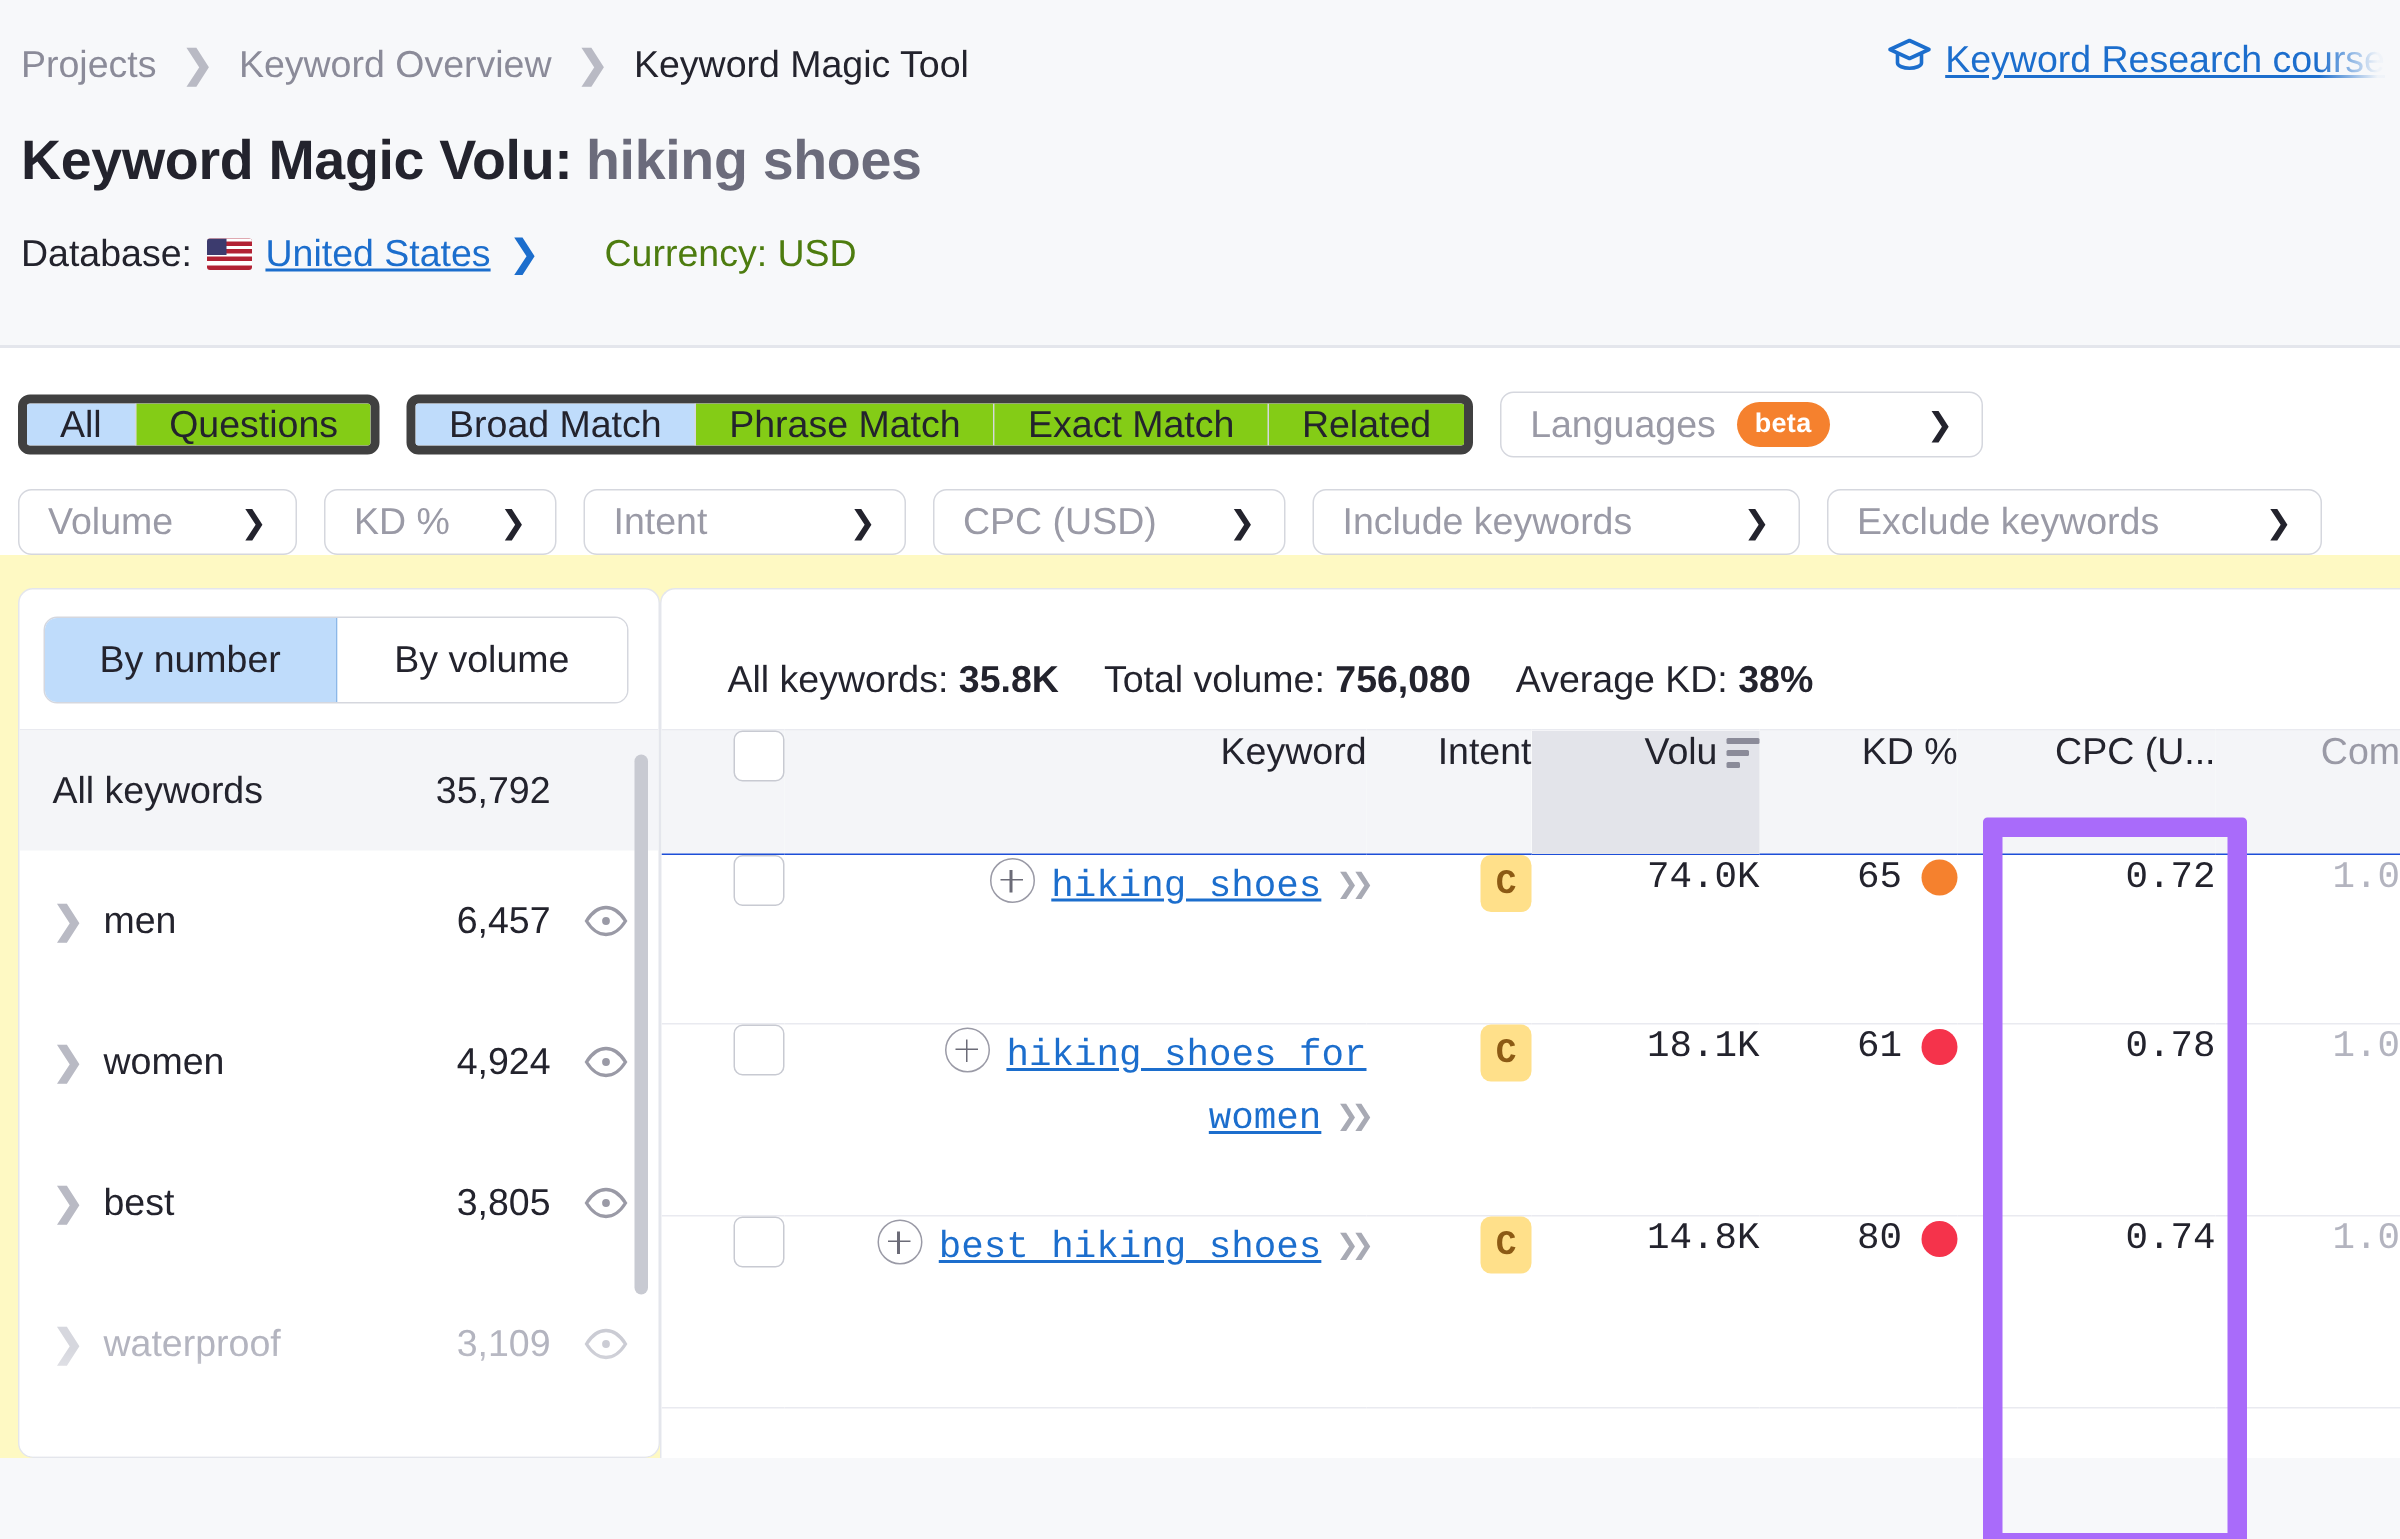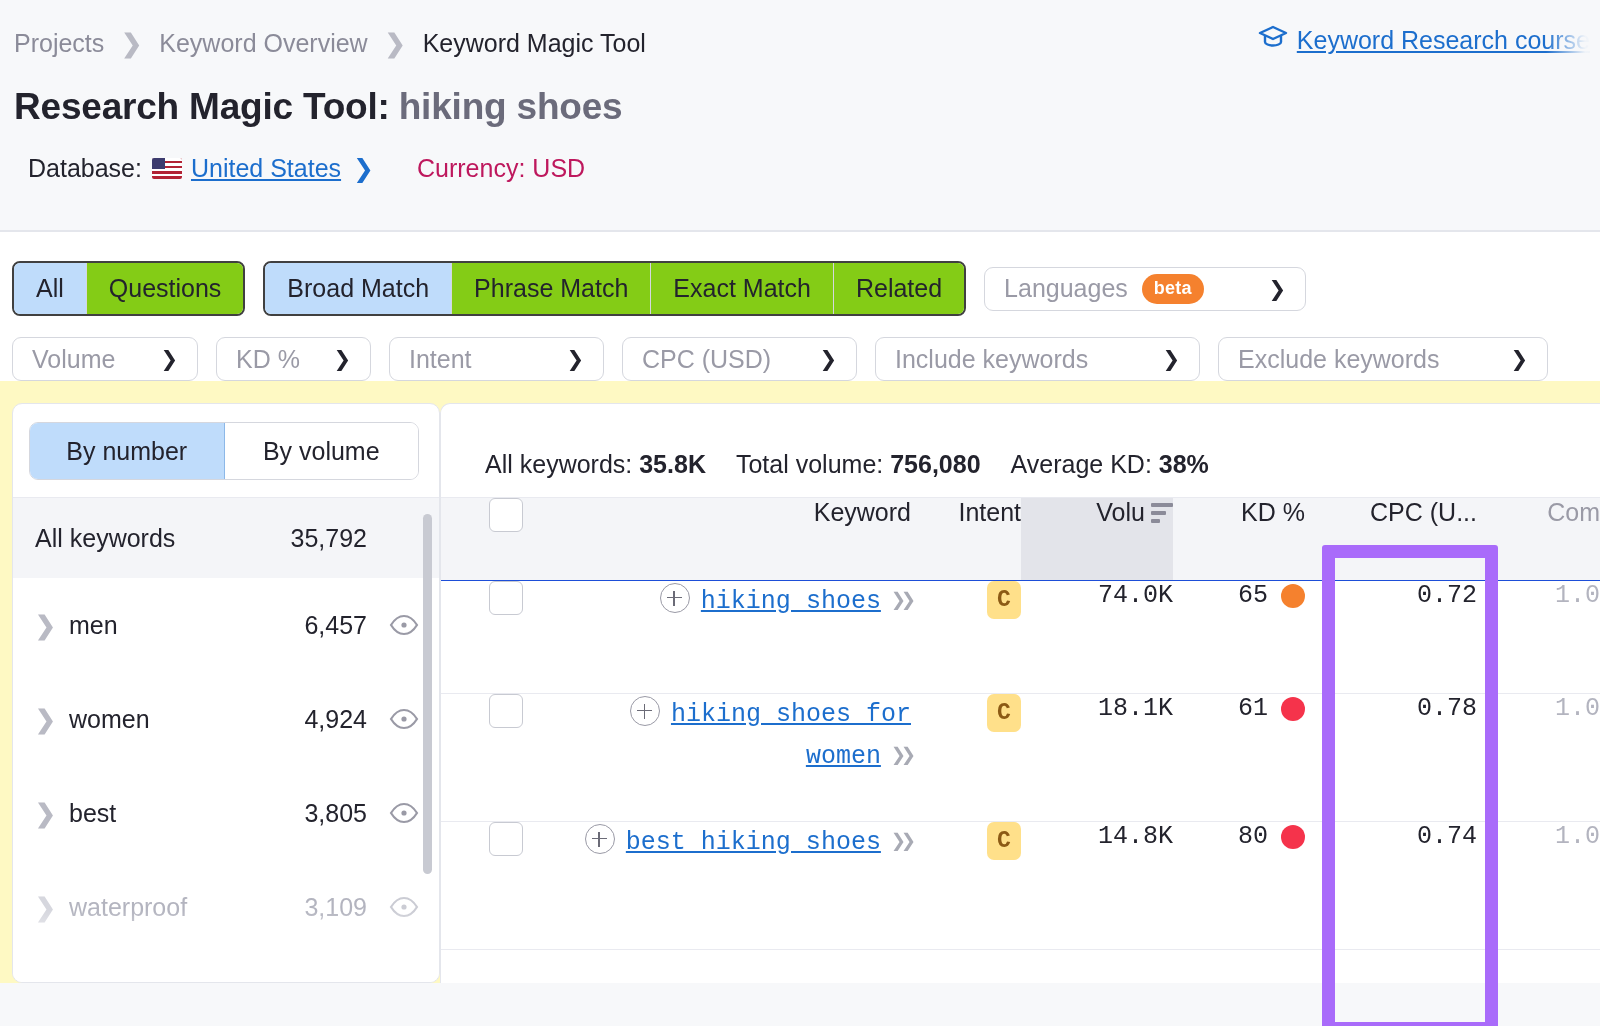--- a/index.html
+++ b/index.html
@@ -43,42 +43,42 @@
   .cap-icon { display: block; }
 
   .page-title {
     padding: 22px 0 0 14px;
     font-size: 37px; font-weight: bold; letter-spacing: -0.2px;
   }
   .page-title .query { color: #6b6b7b; font-weight: bold; margin-left: 9px; }
 
   .meta-row {
     display: flex; align-items: center;
-    padding: 26px 0 0 28px; font-size: 25px; color: #23232d;
+    padding: 26px 0 0 14px; font-size: 25px; color: #23232d;
   }
   .meta-row .db-label { color: #23232d; }
   .flag {
     display: inline-block; width: 30px; height: 21px; margin: 0 9px 0 10px;
     position: relative; vertical-align: -3px; border-radius: 2px; overflow: hidden;
     background: #b22234;
   }
   .flag i { position: absolute; left: 0; right: 0; height: 2.6px; background: #fff; }
   .flag u { position: absolute; left: 0; top: 0; width: 13px; height: 11px; background: #3c3b6e; }
   .db-value { color: #1c6ecd; }
   .caret-blue { margin-left: 12px; color: #1c6ecd; }
-  .currency { margin-left: 43px; color: #be185d; }
+  .currency { margin-left: 43px; color: #4d7c0f; }
 
   
   .filters { padding: 29px 0 0 12px; background: #fff; }
   .filter-row { display: flex; align-items: center; gap: 18px; }
   .filter-row.second { margin-top: 21px; }
 
   .seg-group {
-    display: flex; border: 2px solid #404040; border-radius: 8px;
-    overflow: hidden; background: #fff; height: 55px;
+    display: flex; border: 6px solid #404040; border-radius: 8px;
+    overflow: hidden; background: #fff; height: 40px;
   }
   .seg {
     display: flex; align-items: center; justify-content: center;
     padding: 0 22px; font-size: 25px; color: #23232d;
     border-right: 1px solid #d5d7de; background: #84cc16;
     white-space: nowrap;
   }
   .seg:last-child { border-right: none; }
   .seg.active { background: #bfdcfb; }
 
@@ -241,21 +241,21 @@
     <span class="cap-icon">
       <svg width="30" height="26" viewBox="0 0 30 26">
           <path d="M15 3 L28 9 L15 15 L2 9 Z" fill="none" stroke="#1c6ecd" stroke-width="2.4" stroke-linejoin="round"></path>
           <path d="M7 11.5 L7 18 C7 20 11 21.5 15 21.5 C19 21.5 23 20 23 18 L23 11.5" fill="none" stroke="#1c6ecd" stroke-width="2.4" stroke-linejoin="round"></path>
         </svg>
     </span>
     <span class="txt">Keyword Research course</span>
   </a>
 
   <div class="page-title">
-    <span>Research Magic Tool:</span><span class="query">hiking shoes</span>
+    <span>Keyword Magic Volu:</span><span class="query">hiking shoes</span>
   </div>
 
   <div class="meta-row">
     <span class="db-label">Database:</span>
     <span class="flag">
       <i style="top:0"></i>
         <i style="top:5.2px"></i>
         <i style="top:10.4px"></i>
         <i style="top:15.6px"></i>
         <u></u>

